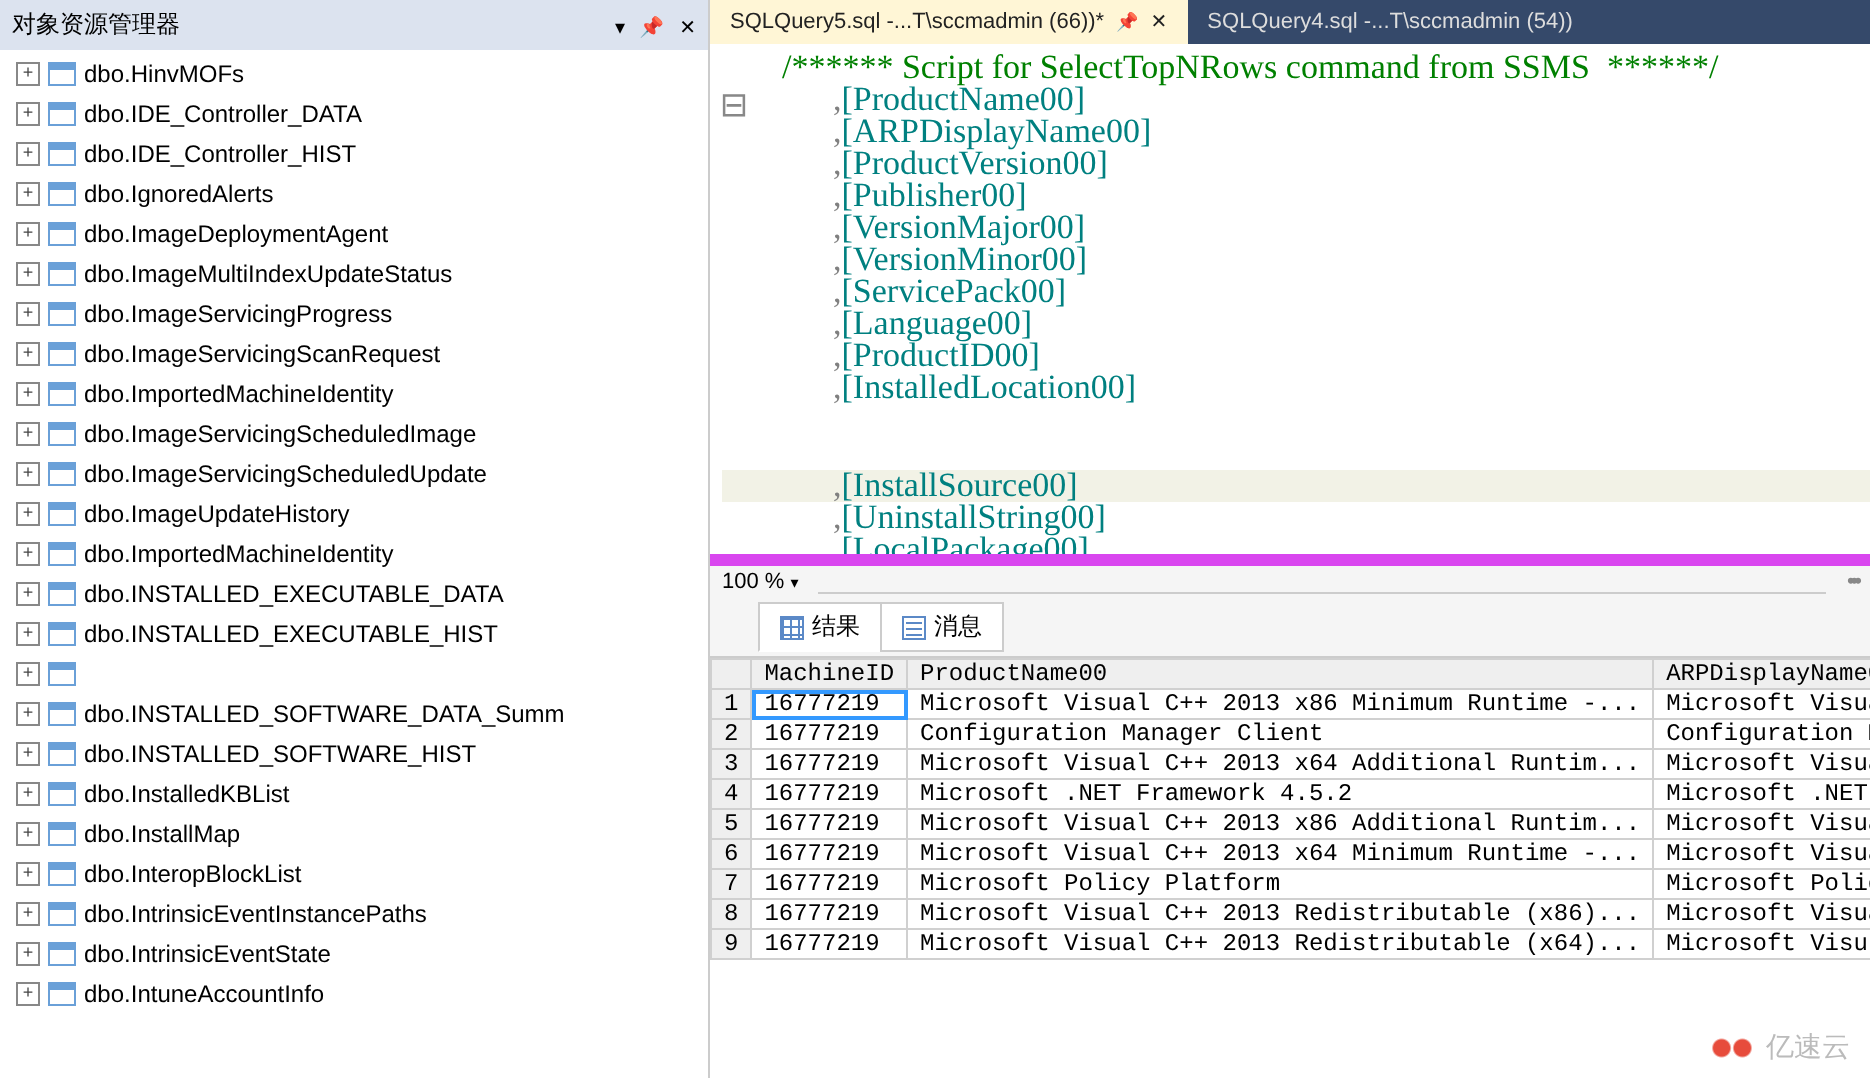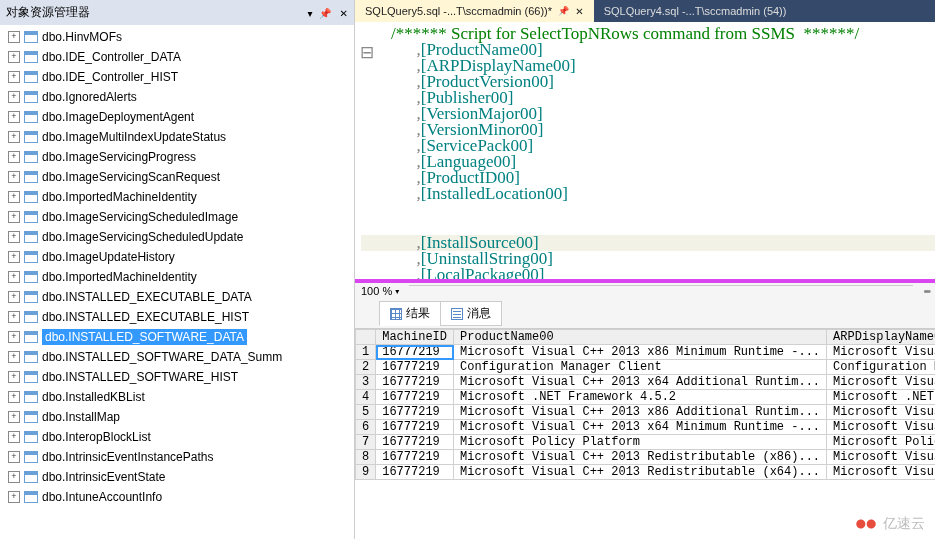--- a/index.html
+++ b/index.html
@@ -23,21 +23,21 @@
   .tab.active { background: #fff6d6; color: #222; }
   .tab .pin { font-size: 9px; }
   .tab .close { font-size: 10px; }
   .editor { flex: 1; background: #fff; overflow: auto; font-family: Liberation Serif, serif; font-size: 17px; padding: 4px 0 4px 6px; position: relative; }
   .editor .line { white-space: pre; line-height: 16px; padding-left: 30px; }
   .editor .gutter-tick { position: absolute; left: 0; width: 24px; text-align: center; color: #888; }
   .c-comm { color: #008000; }
   .c-kw { color: #0000ff; }
   .c-id { color: #008080; }
   .c-star { color: #808080; }
-  .zoom-bar { display: flex; align-items: flex-start; gap: 6px; padding: 2px 6px; border-top: 4px solid #d946ef; font-size: 11px; background:#f5f5f5;}
+  .zoom-bar { display: flex; align-items: flex-end; gap: 6px; padding: 2px 6px; border-top: 6px solid #d946ef; font-size: 11px; background:#f5f5f5;}
   .zoom-bar .dd { display:inline-flex; align-items:center; gap:3px;}
   .zoom-bar .dd::after { content:"▾"; font-size:8px;}
   .zoom-bar .dash { flex:1; border-top:1px solid #ccc; margin:0 4px;}
   .result-tabs { display: flex; align-items: center; padding: 2px 4px; gap: 0; border-bottom: 1px solid #ccc; background:#f5f5f5;}
   .result-tab { display: flex; align-items: center; gap: 4px; padding: 3px 10px; border: 1px solid #ccc; font-size: 12px; background:#fff; margin-right:-1px;}
   .result-tab.active { background: #fff; border-bottom-color: #fff; margin-left: 20px; }
   .result-tab .ico-grid { width:12px;height:12px; background: repeating-linear-gradient(#5b89c7 0 1px, transparent 1px 4px), repeating-linear-gradient(90deg,#5b89c7 0 1px, transparent 1px 4px); border:1px solid #5b89c7;}
   .result-tab .ico-msg { width:12px;height:12px; border:1px solid #5b89c7; position:relative;}
   .result-tab .ico-msg::after{content:"";position:absolute;left:1px;top:2px;right:1px;height:1px;background:#5b89c7; box-shadow:0 3px #5b89c7, 0 6px #5b89c7;}
   .grid-wrap { flex: 0 0 210px; overflow: auto; }
@@ -133,21 +133,20 @@
         <span class="tree-label">dbo.INSTALLED_EXECUTABLE_DATA</span>
       </div>
       <div class="tree-row">
         <span class="tree-exp">+</span>
         <span class="tree-tbl"></span>
         <span class="tree-label">dbo.INSTALLED_EXECUTABLE_HIST</span>
       </div>
       <div class="tree-row selected">
         <span class="tree-exp">+</span>
         <span class="tree-tbl"></span>
-        <span class="tree-label">dbo.INSTALLED_SOFTWARE_DATA</span>
       </div>
       <div class="tree-row">
         <span class="tree-exp">+</span>
         <span class="tree-tbl"></span>
         <span class="tree-label">dbo.INSTALLED_SOFTWARE_DATA_Summ</span>
       </div>
       <div class="tree-row">
         <span class="tree-exp">+</span>
         <span class="tree-tbl"></span>
         <span class="tree-label">dbo.INSTALLED_SOFTWARE_HIST</span>

